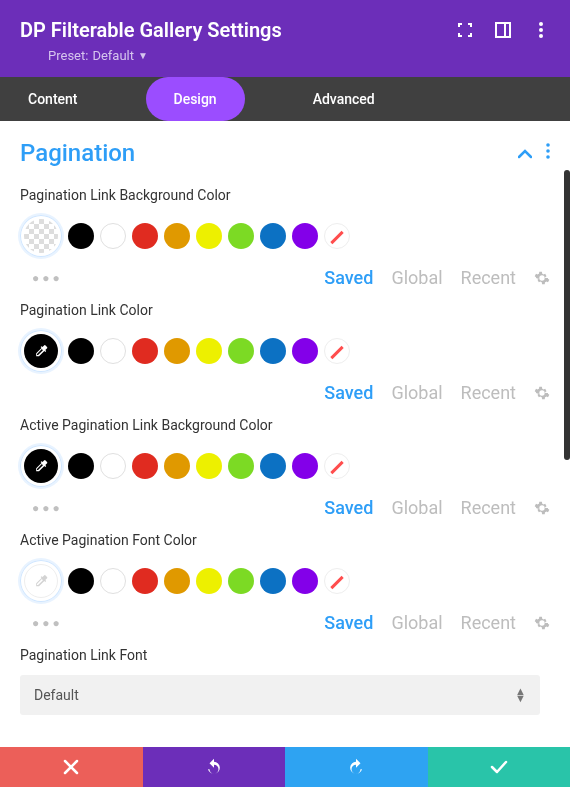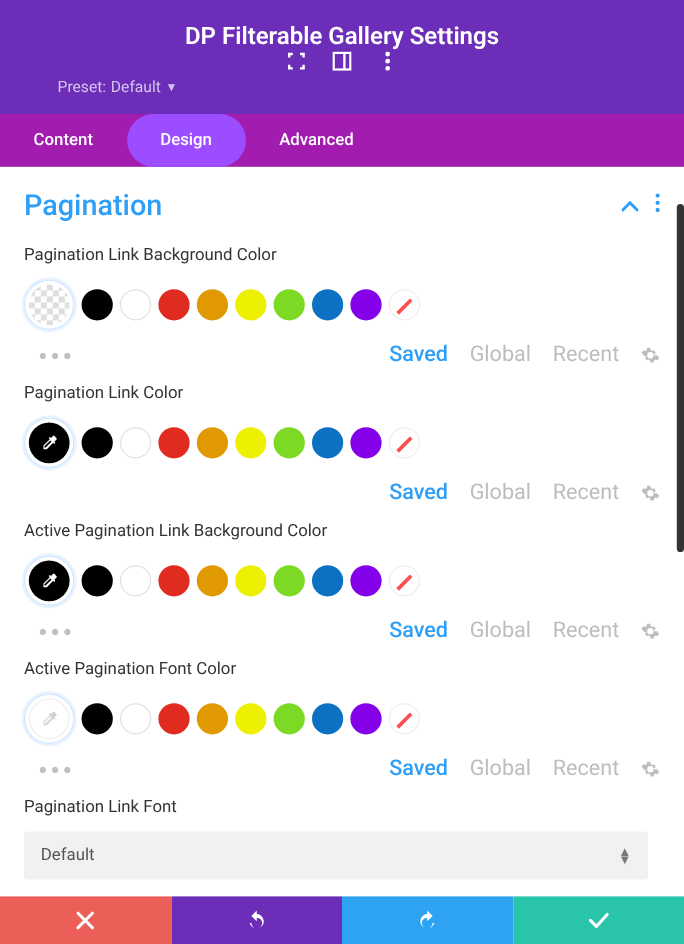--- a/index.html
+++ b/index.html
@@ -13,21 +13,20 @@
   }
   .header {
     background: #6c2eb9;
     color: #fff;
     padding: 18px 20px 0 20px;
   }
   .title-row {
     display: flex;
     align-items: center;
     justify-content: space-between;
-    flex-direction: column;
   }
   .title {
     font-size: 20px;
     font-weight: 600;
   }
   .header-icons {
     display: flex;
     gap: 20px;
     align-items: center;
   }
@@ -48,21 +47,22 @@
     display: inline-flex;
     align-items: center;
     gap: 4px;
     margin-left: 28px;
   }
   .preset .caret {
     font-size: 10px;
   }
   .tabs {
     display: flex;
-    background: #a21caf;
+    background: #404040;
+    gap: 40px;
   }
   .tab {
     padding: 14px 28px;
     font-size: 14px;
     font-weight: 500;
     color: #fff;
     cursor: pointer;
   }
   .tab.active {
     background: #9b4dff;

